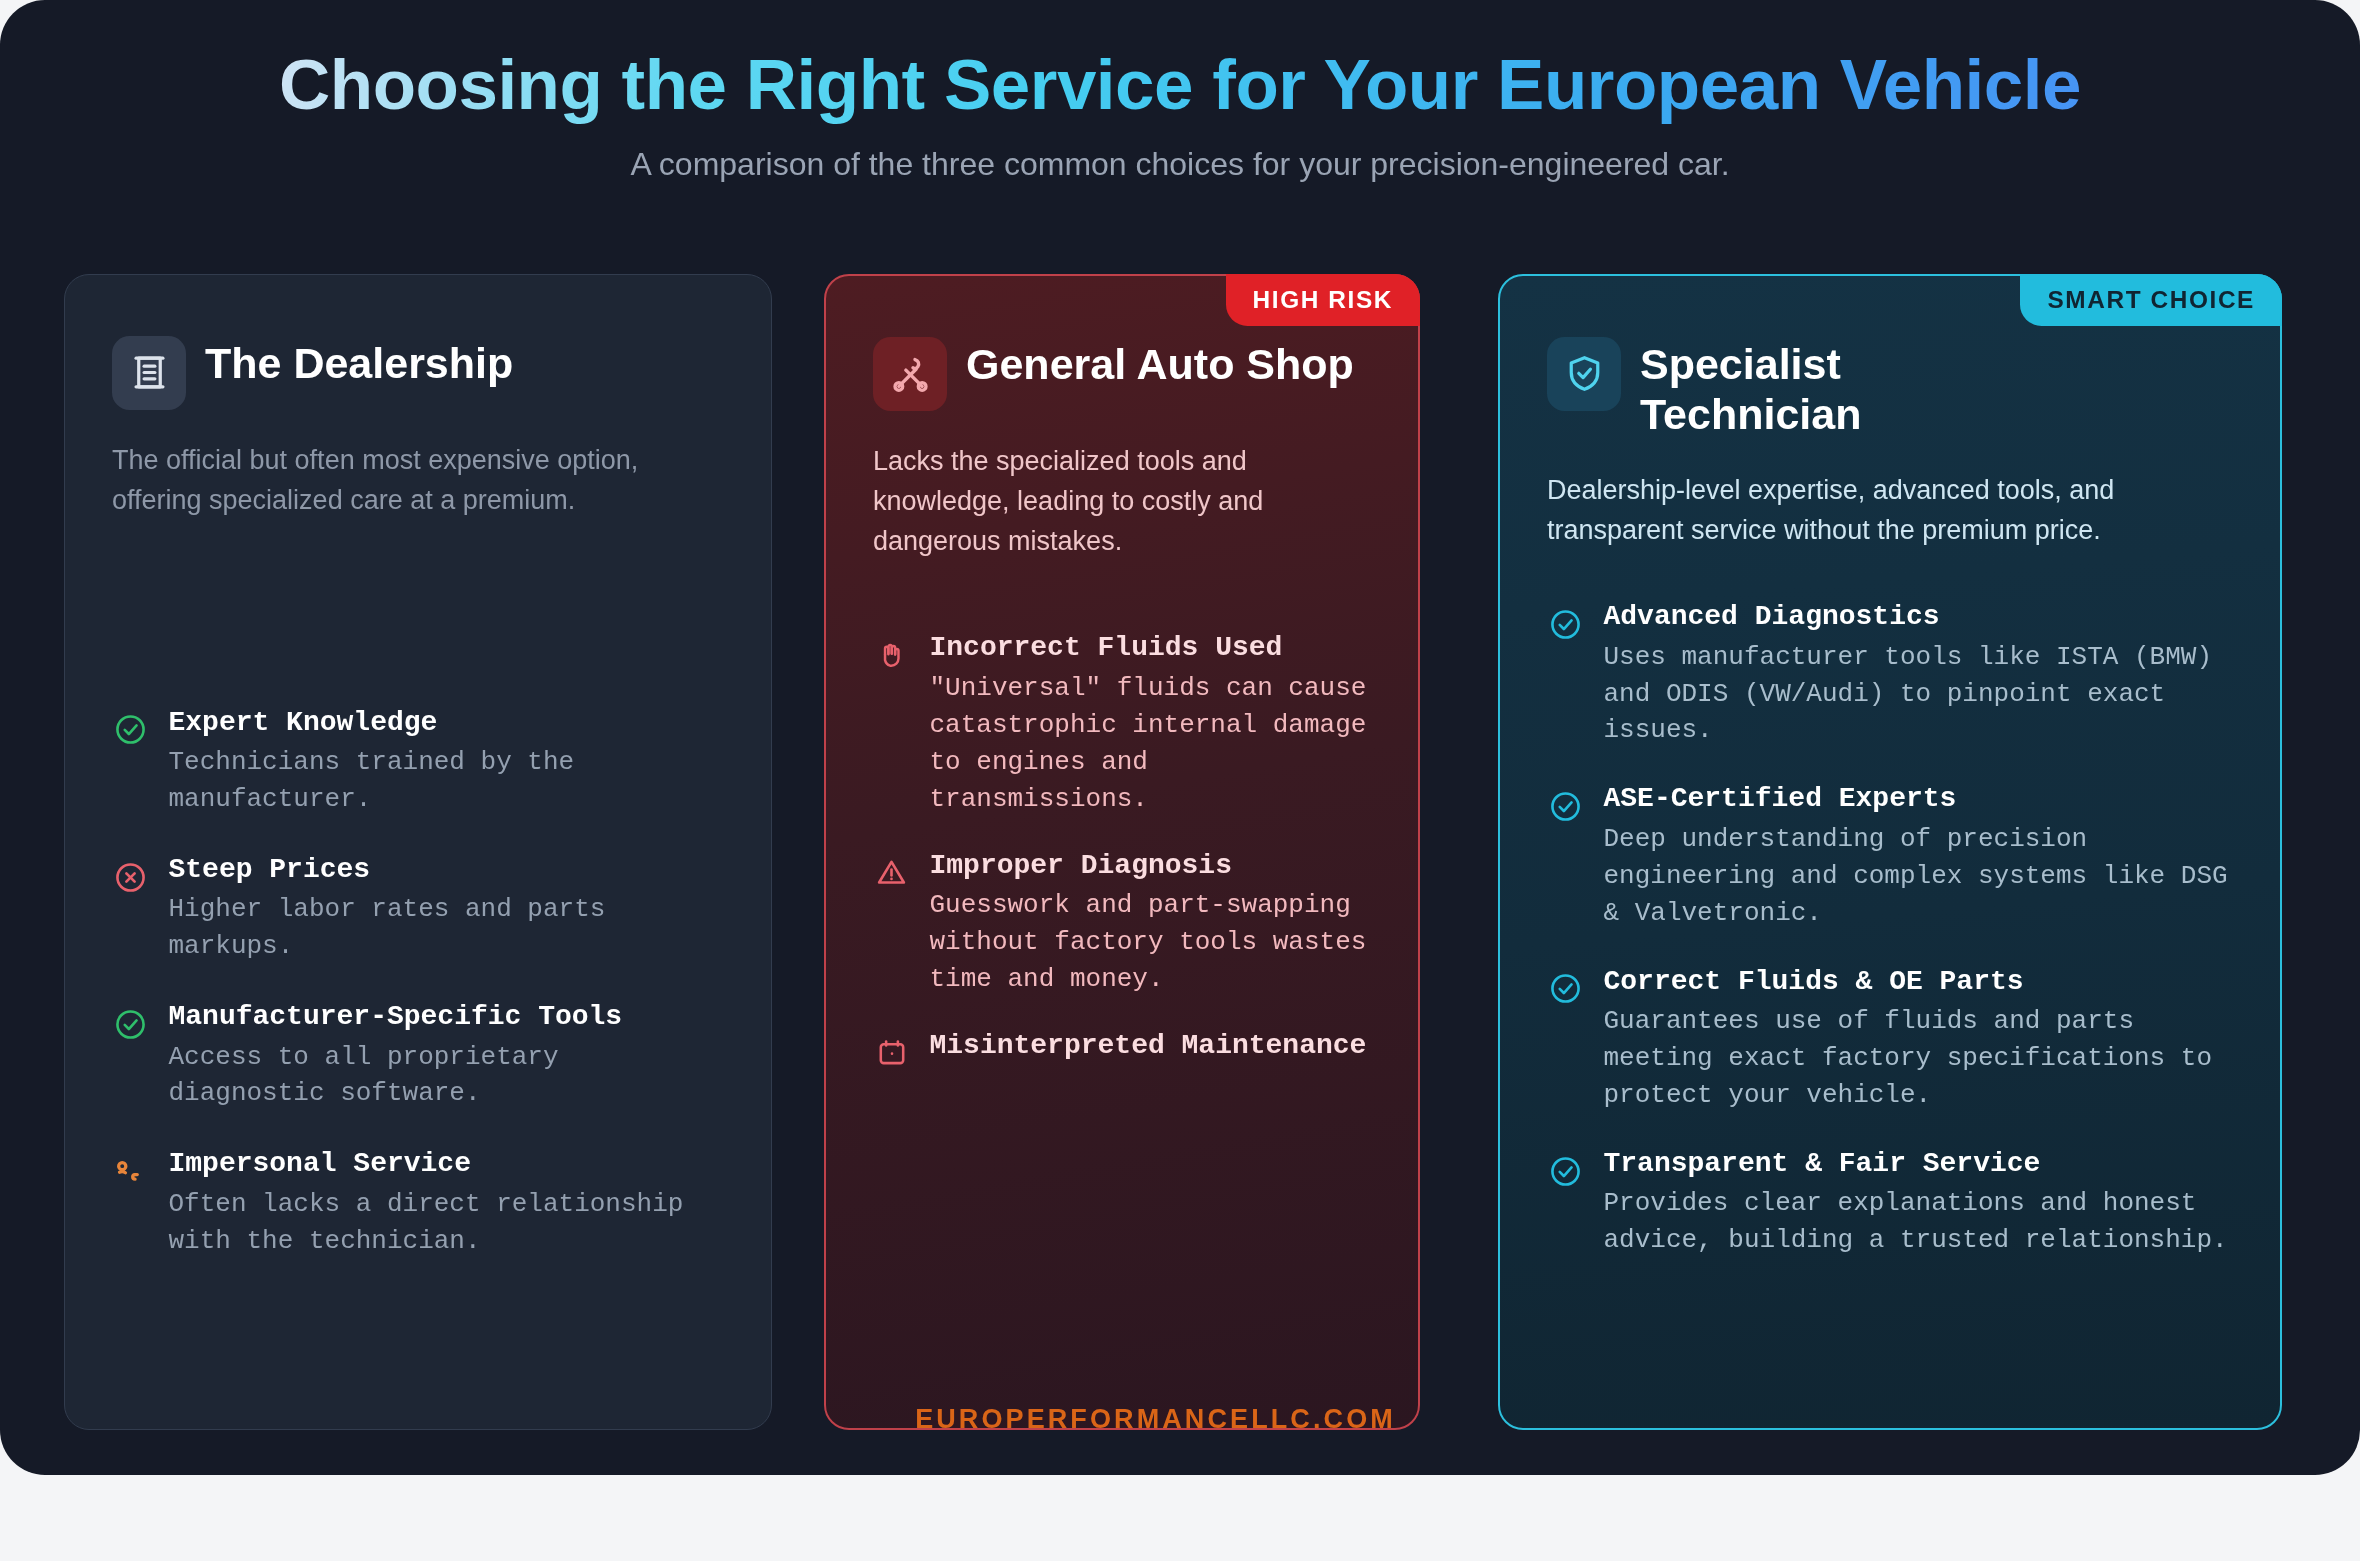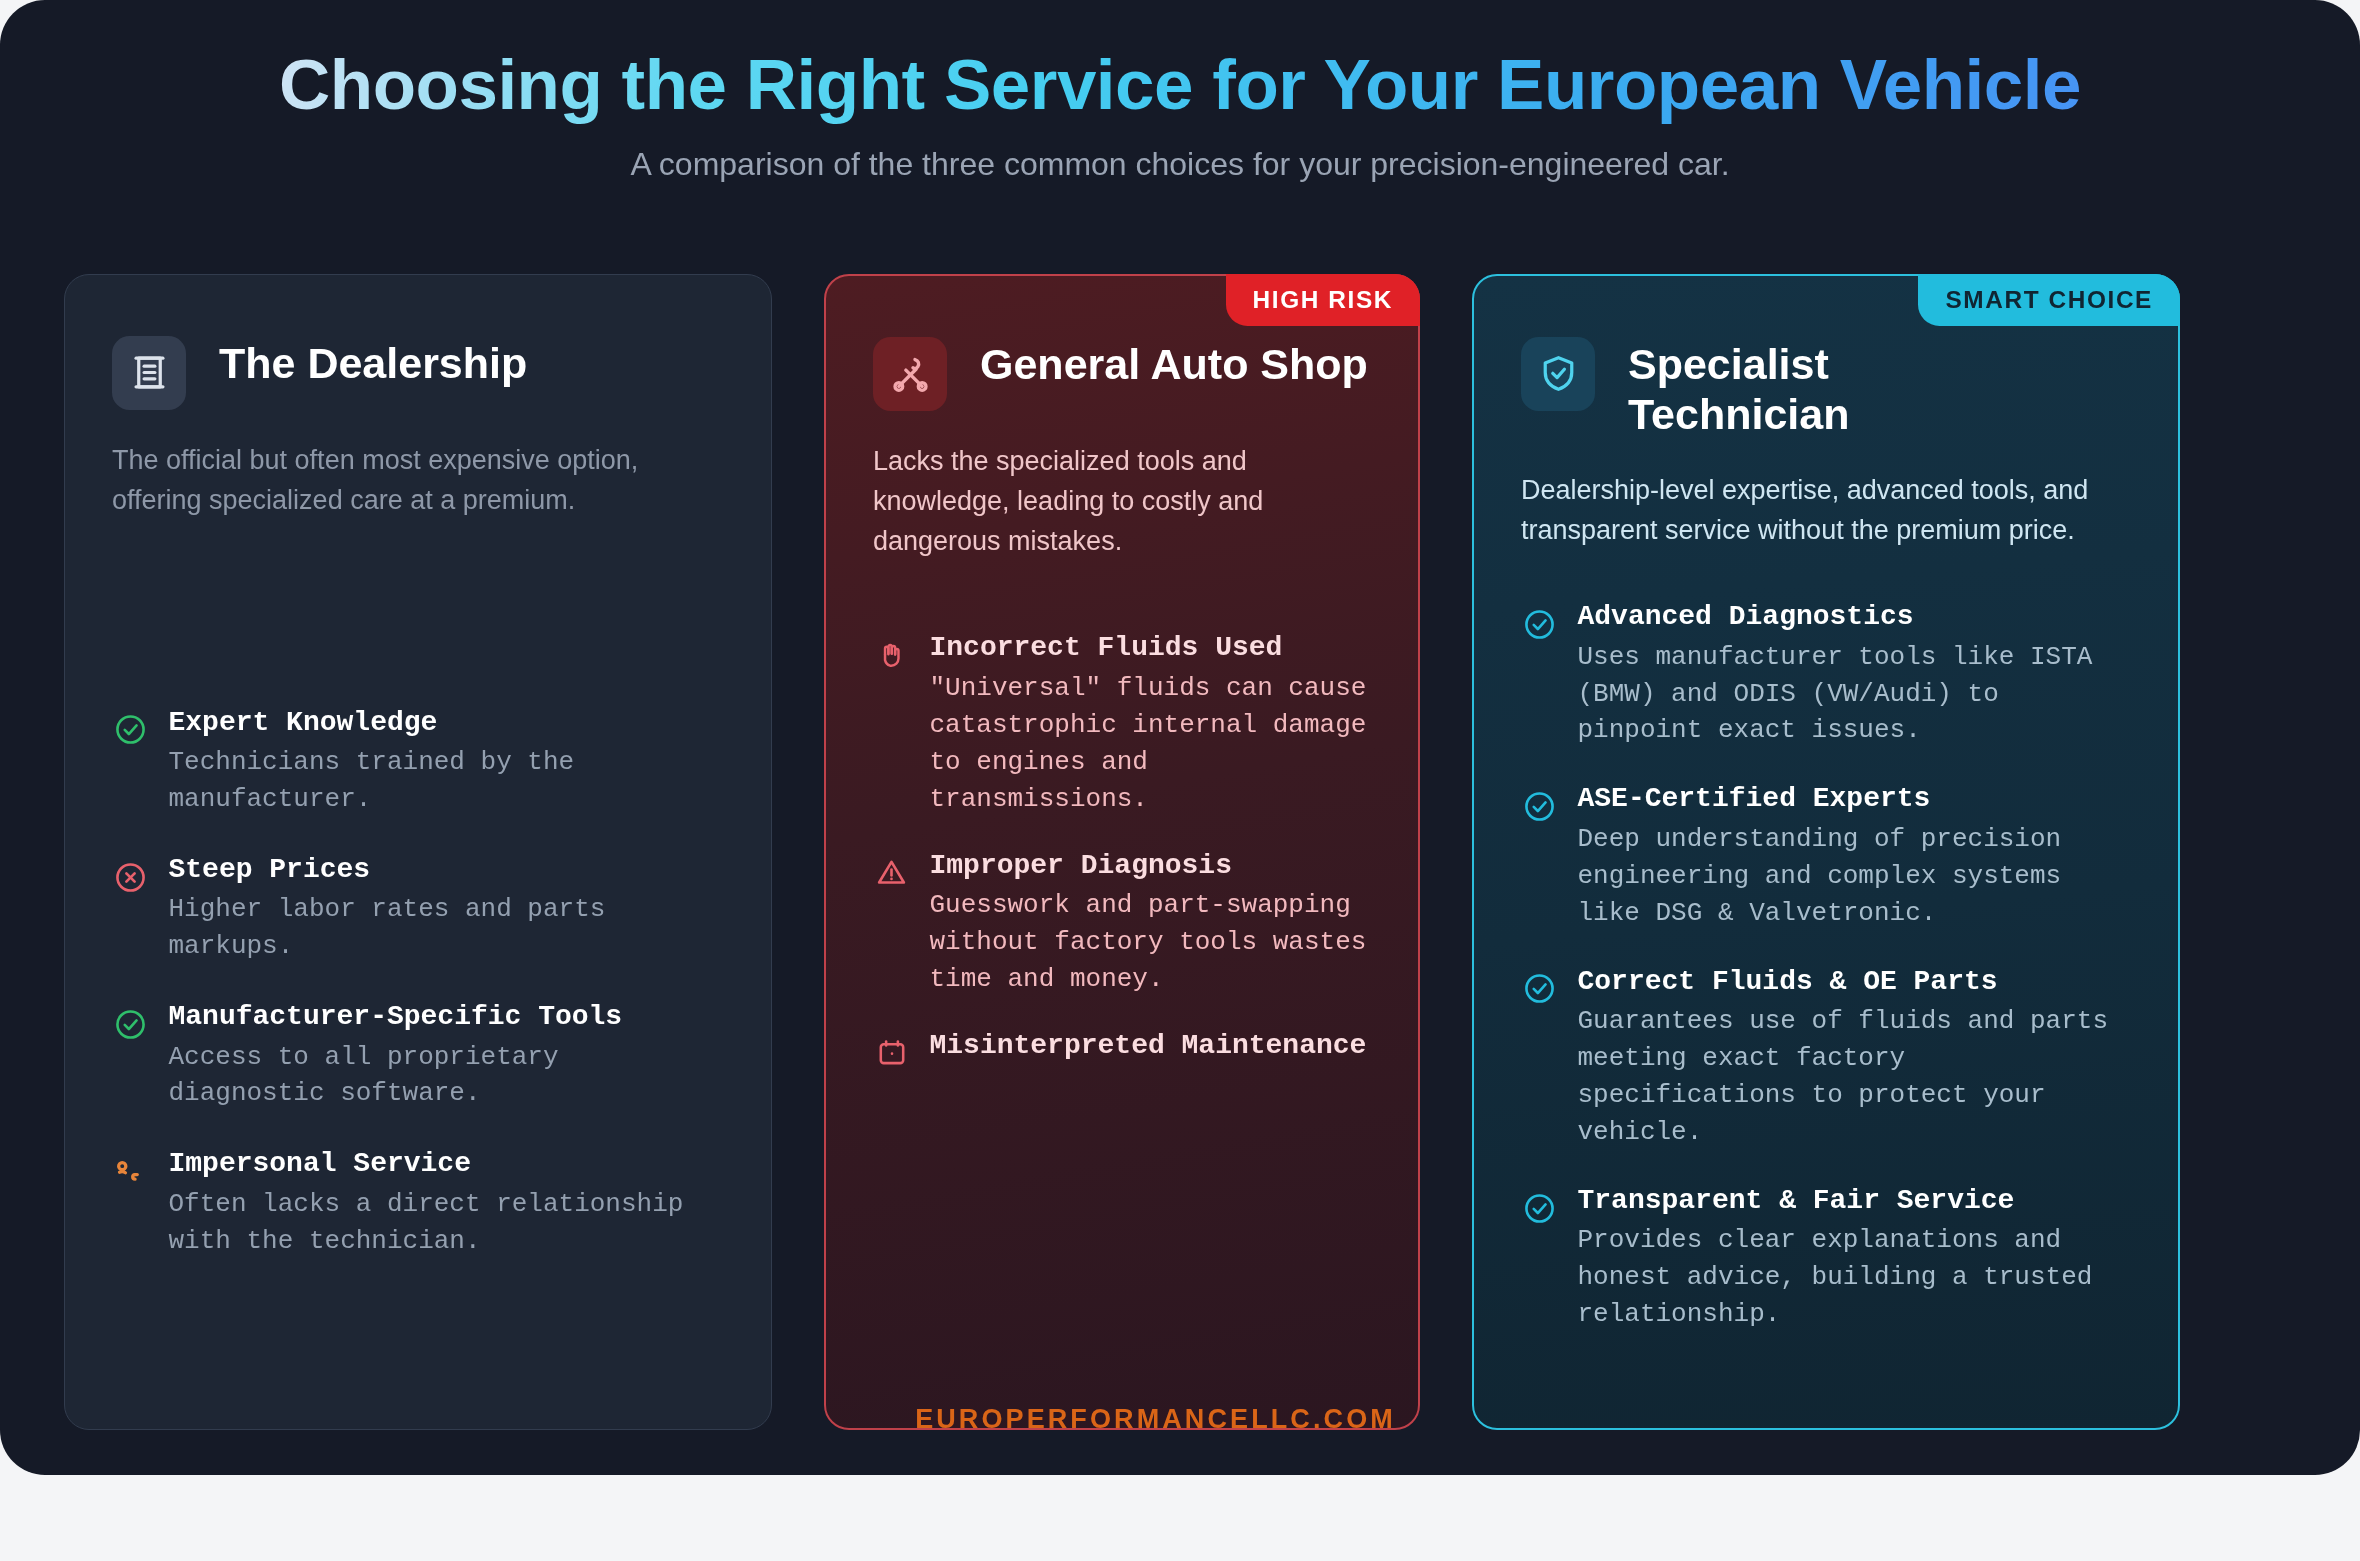--- a/index.html
+++ b/index.html
@@ -29,33 +29,33 @@
 
   
   .cards {
     position:absolute; left:64px; top:274px;
     width:2231px; display:flex; gap:52px;
   }
   .card { position:relative; border-radius:25px; padding:43px 47px 39px 47px; }
   .card.c1 { width:708px; background:#1e2634; border:1.5px solid #323c4e; min-height:1150px; }
   .card.c2 { width:596px; background:linear-gradient(170deg,#4e1c22 0%,#3a1a22 45%,#2b1620 100%);
              border:2px solid #c0414a; min-height:1156px; }
-  .card.c3 { width:708px; background:linear-gradient(175deg,#143244 0%,#122c3c 55%,#102532 100%);
-             border:2px solid #2cc0de; min-height:1132px; }
+  .card.c3 { width:784px; background:linear-gradient(175deg,#143244 0%,#122c3c 55%,#102532 100%);
+             border:2px solid #2cc0de; min-height:1132px;margin-left:26px; }
 
   .badge {
     position:absolute; top:-2px; right:-2px;
     font-size:24.4px; font-weight:bold; letter-spacing:1.6px;
     padding:11.7px 27px 12.7px 27px;
     border-radius:0 25px 0 21.5px;
   }
   .badge.risk   { background:#e02127; color:#ffffff; }
   .badge.smart  { background:#22bcdd; color:#102532; }
 
-  .card-head { display:flex; align-items:flex-start; gap:33px; margin-top:17.6px; }
+  .card-head { display:flex; align-items:flex-start; gap:19px; margin-top:17.6px; }
   .icon-tile {
     width:74px; height:74px; border-radius:17.6px; flex:0 0 74px;
     display:flex; align-items:center; justify-content:center;
   }
   .c1 .icon-tile { background:#333d4f; }
   .c2 .icon-tile { background:#6e2025; }
   .c3 .icon-tile { background:#19435a; }
   .card-title { font-size:43px; font-weight:bold; color:#ffffff; line-height:1.16; padding-top:3.9px; }
   .c2 .card-title, .c3 .card-title { max-width:390px; }
 

